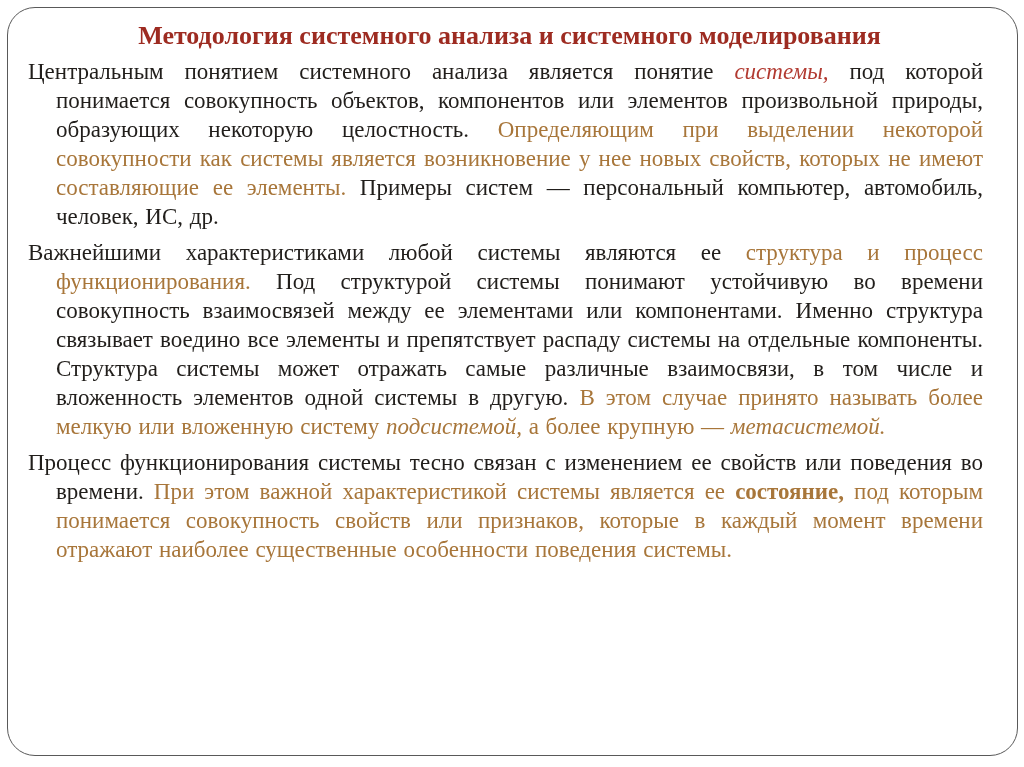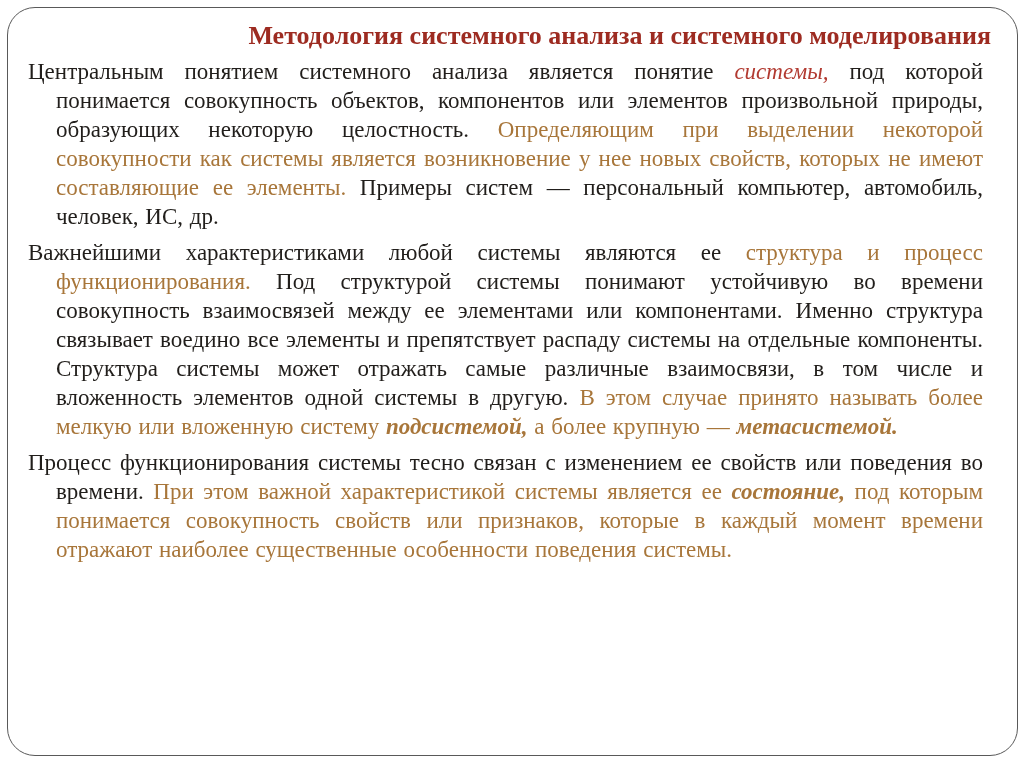--- a/index.html
+++ b/index.html
@@ -26,21 +26,21 @@
     right: 6px;
     bottom: 11px;
     border: 1px solid var(--frame-border, #595959);
     border-radius: 28px;
     box-sizing: border-box;
     padding: 12px 26px 0 20px;
     background: #ffffff;
   }
   .title {
     margin: 0 0 5px 0;
-    text-align: right;
+    text-align: center;
     font-size: 26px;
     font-weight: bold;
     line-height: 32px;
     color: var(--title-color, #9d2b21);
     letter-spacing: 0px;
   }
   .slide-body {
     width: 100%;
   }
   .para {
@@ -50,22 +50,22 @@
     text-align: justify;
     font-size: 23px;
     line-height: 29px;
     color: var(--body-color, #211e1b);
     word-spacing: 1px;
   }
   .run { white-space: normal; }
   .black            { color: var(--body-color, #211e1b); }
   .black-italic     { color: var(--body-color, #211e1b); }
   .brown            { color: var(--accent-brown, #a8763a); }
-  .brown-italic     { color: var(--accent-brown, #a8763a); font-style: italic; font-weight: bold; }
-  .brown-bold-italic{ color: var(--accent-brown, #a8763a); font-style: italic; font-weight: bold; }
+  .brown-italic     { color: var(--accent-brown, #a8763a); font-style: italic; }
+  .brown-bold-italic{ color: var(--accent-brown, #a8763a); font-weight: bold; }
   .red-italic       { color: var(--accent-red, #b23a31); font-style: italic; }
 </style>
 </head>
 <body>
 
 <div class="slide">
   <div class="slide-frame">
     <h1 class="title">Методология системного анализа и системного моделирования</h1>
     <div class="slide-body" id="slide-body">
         <p class="para"><span class="run black">Центральным понятием системного анализа является понятие </span><span class="run red-italic">системы,</span><span class="run black"> под которой понимается совокупность объектов, компонентов или элементов произвольной природы, образующих некоторую целостность. </span><span class="run brown">Определяющим при выделении некоторой совокупности как системы является возникновение у нее новых свойств, которых не имеют составляющие ее элементы. </span><span class="run black">Примеры систем — персональный компьютер, автомобиль, человек, ИС,  др.</span></p>

